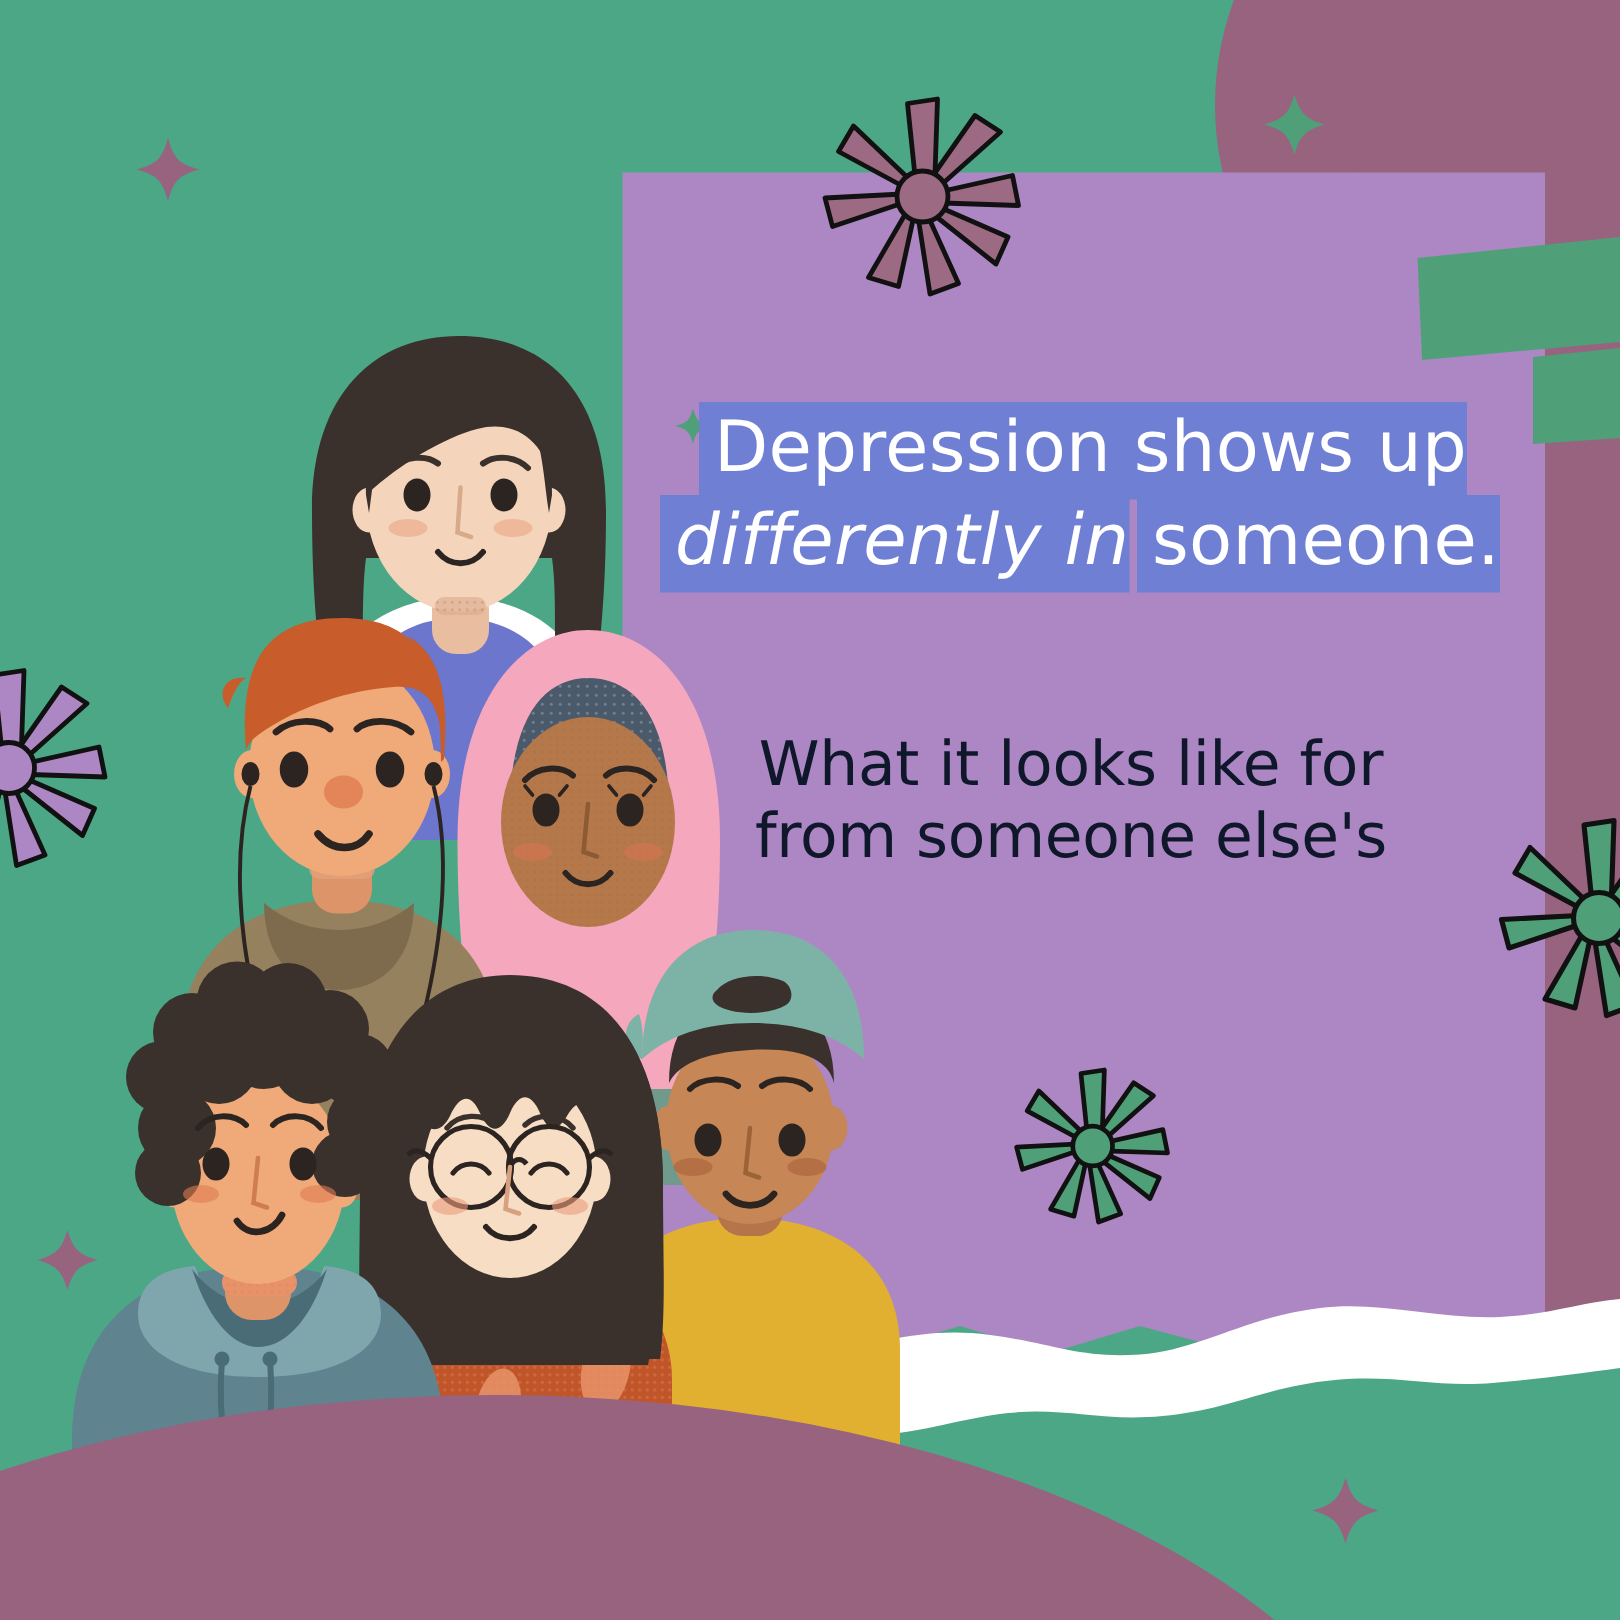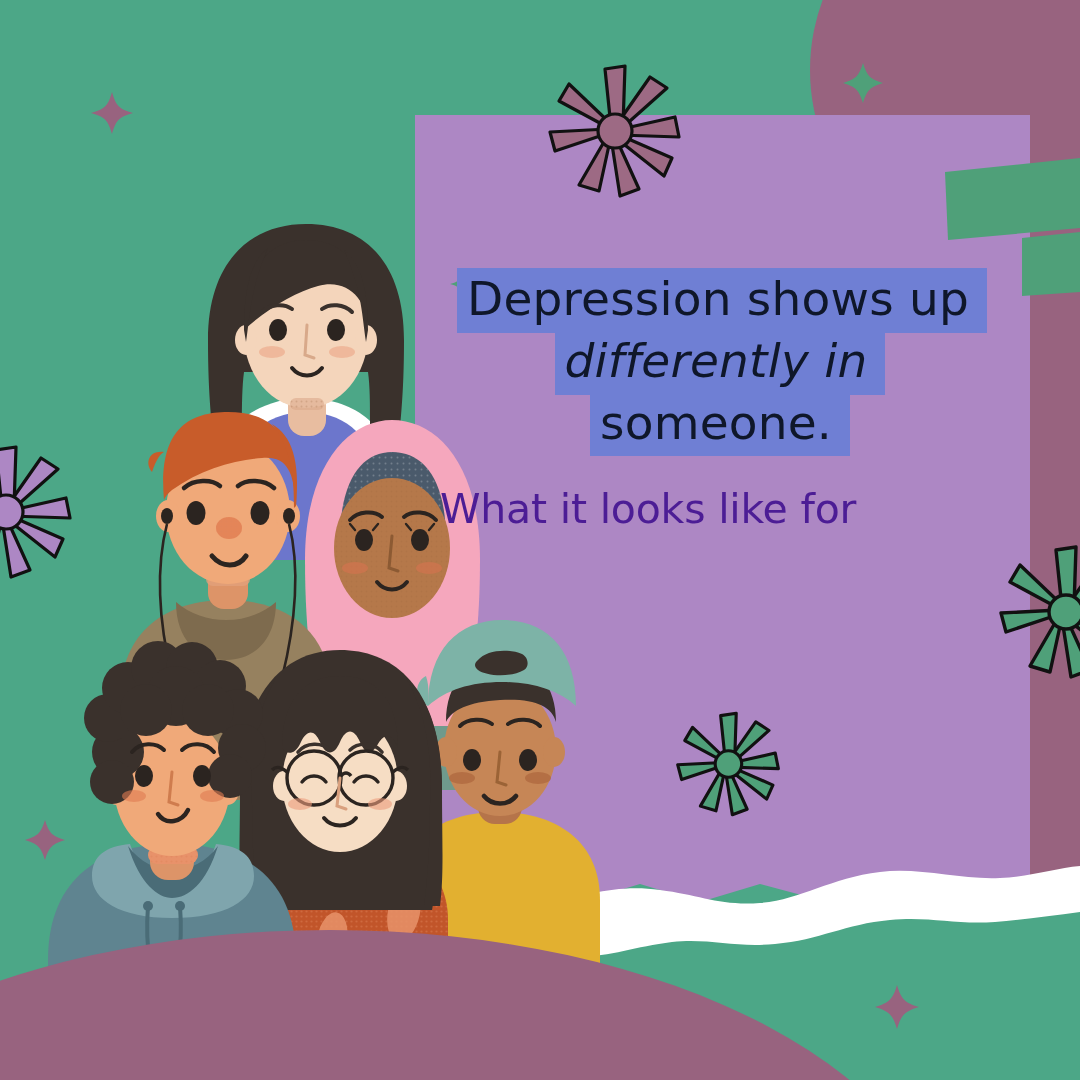--- a/index.html
+++ b/index.html
@@ -17,40 +17,40 @@
   
   .title-wrap {
     position:absolute;
     left:430px; top:268px;
     width:580px;
     text-align:center;
   }
   .title-line {
     display:inline-block;
     background:#6f7fd4;
-    color:#0f172a;
+    color:#ffffff;
     font-family:"DejaVu Sans", sans-serif;
     font-size:47px;
     font-weight:400;
     line-height:1.25;
     letter-spacing:0.2px;
-    padding:2px 18px 4px 10px;
+    padding:2px 0 4px 10px;
     white-space:nowrap;
   }
   .tl1 { margin-left:4px; }
   .tl2 { margin-top:-3px;font-style:italic; }
   .tl3 { margin-top:-3px; }
 
   
   .body-wrap {
     position:absolute;
-    left:440px; top:486px;
+    left:424px; top:486px;
     width:580px;
-    text-align:left;
-    color:#4c1d95;
+    text-align:center;
+    color:#0f172a;
     font-family:"DejaVu Sans", sans-serif;
     font-size:41px;
     font-weight:400;
     line-height:1.16;
     letter-spacing:-0.2px;
   }
   .body-line { display:block; white-space:nowrap; }
 </style>
 </head>
 <body>
@@ -445,16 +445,17 @@
   <div class="txtlayer">
 
     <div class="title-wrap">
       <div class="title-line tl1">Depression shows up</div>
       <div class="title-line tl2">differently in</div>
       <div class="title-line tl3">someone.</div>
     </div>
 
     <div class="body-wrap">
       <span class="body-line">What it looks like for</span>
+      <span class="body-line">from someone else's</span>
     </div>
 
   </div>
 </div>
 
 </body></html>

